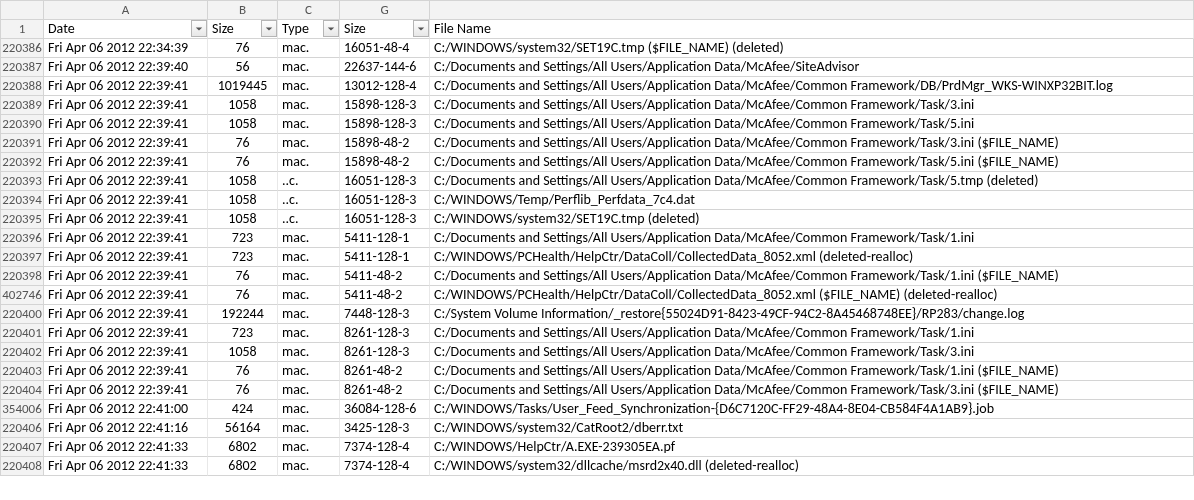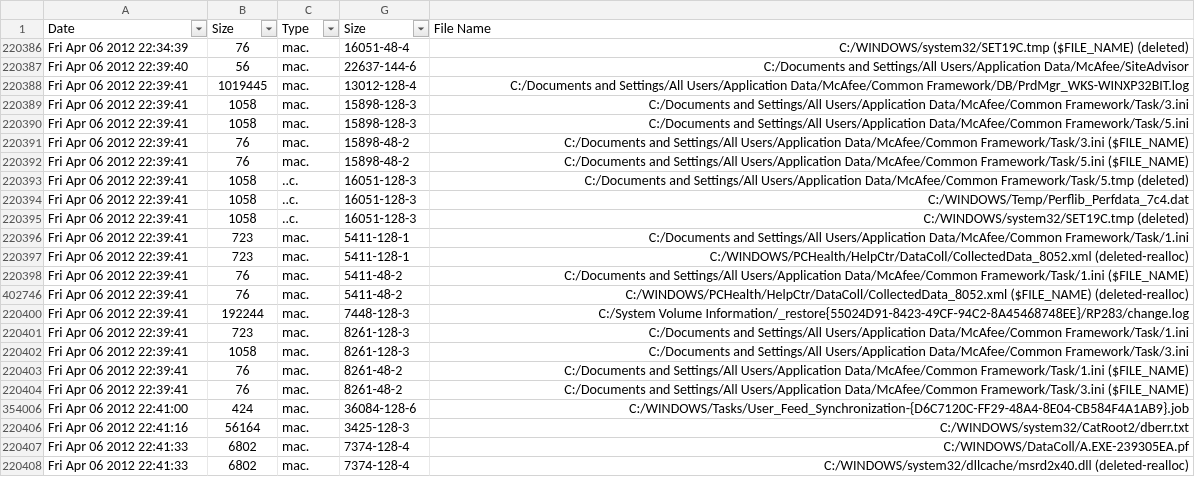--- a/index.html
+++ b/index.html
@@ -77,21 +77,20 @@
     line-height: 18px;
     padding: 0 4px;
     white-space: nowrap;
     overflow: visible;
   }
   .cell.num {
     text-align: center;
   }
   .cell.last {
     border-right: 1px solid #d4d4d4;
-    text-align: right;
   }
 </style>
 </head>
 <body>
 
 <div class="grid" id="grid">
     <div class="col-header"></div>
     <div class="col-header">A</div>
     <div class="col-header">B</div>
     <div class="col-header">C</div>
@@ -243,20 +242,20 @@
     <div class="cell">Fri Apr 06 2012 22:41:16</div>
     <div class="cell num">56164</div>
     <div class="cell">mac.</div>
     <div class="cell">3425-128-3</div>
     <div class="cell last">C:/WINDOWS/system32/CatRoot2/dberr.txt</div>
     <div class="row-header">220407</div>
     <div class="cell">Fri Apr 06 2012 22:41:33</div>
     <div class="cell num">6802</div>
     <div class="cell">mac.</div>
     <div class="cell">7374-128-4</div>
-    <div class="cell last">C:/WINDOWS/DataColl/A.EXE-239305EA.pf</div>
+    <div class="cell last">C:/WINDOWS/HelpCtr/A.EXE-239305EA.pf</div>
     <div class="row-header">220408</div>
     <div class="cell">Fri Apr 06 2012 22:41:33</div>
     <div class="cell num">6802</div>
     <div class="cell">mac.</div>
     <div class="cell">7374-128-4</div>
     <div class="cell last">C:/WINDOWS/system32/dllcache/msrd2x40.dll (deleted-realloc)</div>
   </div>
 
 </body></html>

